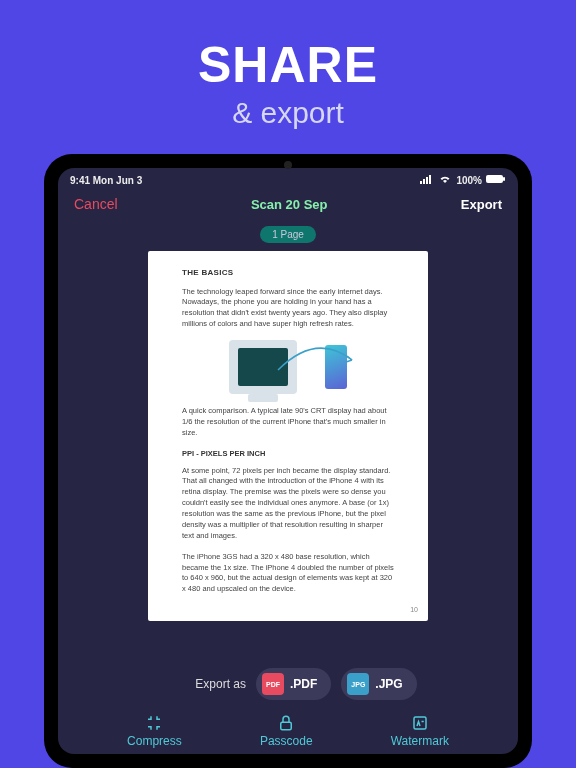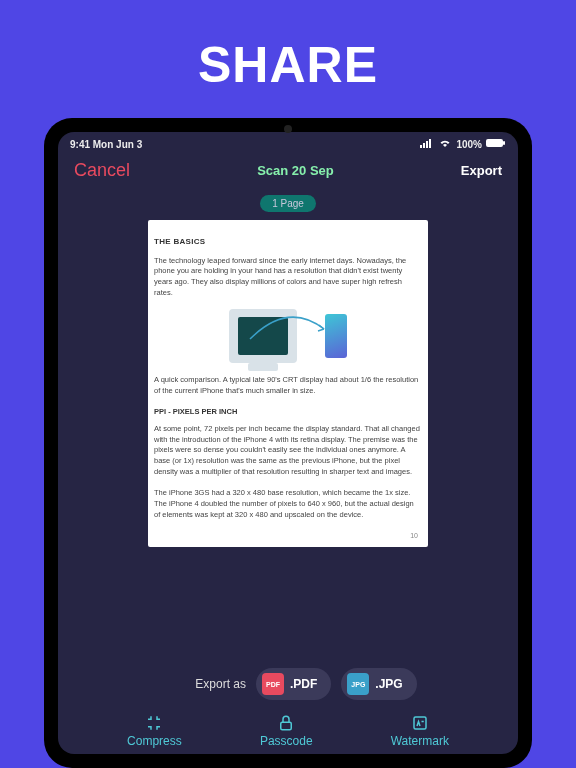--- a/index.html
+++ b/index.html
@@ -56,21 +56,21 @@
     display: flex; justify-content: space-between; align-items: center;
     padding: 6px 12px 2px;
     font-size: 10px; font-weight: 600;
     color: #eee;
   }
   .status-right { display: flex; align-items: center; gap: 4px; }
   .navrow {
     display: flex; justify-content: space-between; align-items: center;
     padding: 8px 16px 6px;
   }
-  .cancel { color: #e84a5f; font-size: 18px; font-weight: 500; }
+  .cancel { color: #e84a5f; font-size: 14px; font-weight: 500; }
   .title  { color: #86efac; font-size: 13px; font-weight: 600; }
   .export { color: #fff; font-size: 13px; font-weight: 600; }
   .chip {
     align-self: center;
     background: #0f766e;
     color: #c9c8dc;
     font-size: 10px;
     padding: 3px 12px;
     border-radius: 10px;
     margin-top: 8px;
@@ -80,21 +80,21 @@
     display: flex;
     justify-content: center;
     align-items: flex-start;
     padding: 8px 30px;
   }
   .doc {
     background: #fff;
     color: #333;
     width: 280px;
     border-radius: 2px;
-    padding: 16px 6px;
+    padding: 16px 34px;
     font-size: 7.5px;
     line-height: 1.45;
     position: relative;
   }
   .doc h3 { font-size: 8px; font-weight: 800; margin-bottom: 8px; letter-spacing: 0.3px; }
   .doc p { margin-bottom: 10px; color: #444; }
   .doc .subhead { font-size: 7.5px; font-weight: 800; margin: 8px 0 6px; }
   .doc .pageno { position: absolute; bottom: 6px; right: 10px; font-size: 7px; color: #888; }
   .illus {
     display: flex; align-items: center; justify-content: center;
@@ -143,20 +143,21 @@
     display: flex; flex-direction: column; align-items: center; gap: 2px;
     color: #4fc9d6; font-size: 12px;
   }
   .bitem svg { width: 18px; height: 18px; }
 </style>
 </head>
 <body>
 
 <div class="hero">
   <h1>SHARE</h1>
+  <h2>&amp; export</h2>
 </div>
 
 <div class="tablet">
   <div class="camera"></div>
   <div class="screen">
 
     <div class="statusbar">
       <span>9:41 Mon Jun 3</span>
       <div class="status-right">
         <span>

